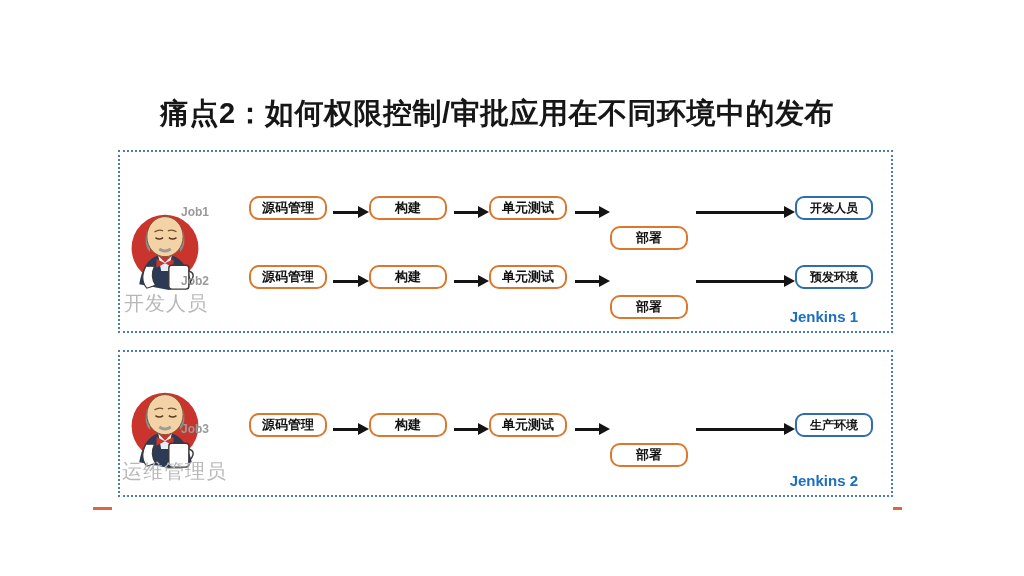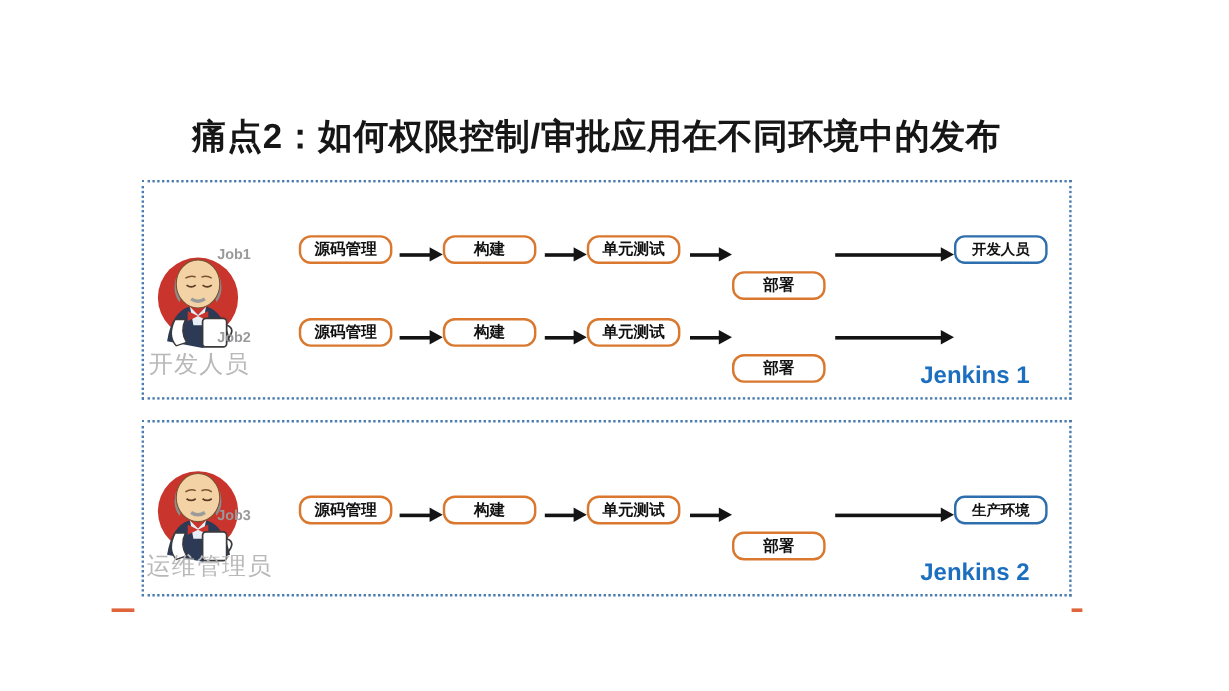--- a/index.html
+++ b/index.html
@@ -31,21 +31,21 @@
 
   .role-label {
     position:absolute; font-size:20px; color:var(--role_label_text,#b8b8b8);
     letter-spacing:1px; white-space:nowrap;
   }
   .panel-1 .role-label { left:4px; top:138px; }
   .panel-2 .role-label { left:2px; top:106px; }
 
   .jenkins-label {
     position:absolute; right:33px; bottom:6px;
-    font-size:20px; font-weight:700; color:var(--jenkins_label_text,#1b6fbe);
+    font-size:15px; font-weight:700; color:var(--jenkins_label_text,#1b6fbe);
     white-space:nowrap;
   }
 
   .row { position:absolute; left:0; width:100%; height:32px; }
   .row-j1 { top:44px; }
   .row-j2 { top:113px; }
   .row-j3 { top:61px; }
 
   .job-label {
     position:absolute; left:61px; top:0; line-height:32px;
@@ -133,20 +133,21 @@
     <div class="row row-j2">
       <span class="job-label">Job2</span>
       <div class="step s0">源码管理</div>
       <div class="arrow a0"></div>
       <div class="step s1">构建</div>
       <div class="arrow a1"></div>
       <div class="step s2">单元测试</div>
       <div class="arrow a2"></div>
       <div class="step s3">部署</div>
       <div class="arrow a3"></div>
+      <div class="step env se">预发环境</div>
     </div>
 
     <span class="role-label">开发人员</span>
     <span class="jenkins-label">Jenkins 1</span>
   </section>
 
   <section class="panel panel-2">
 
     <span class="mascot">
       <svg viewBox="0 0 80 88" width="78" height="84" aria-hidden="true">

